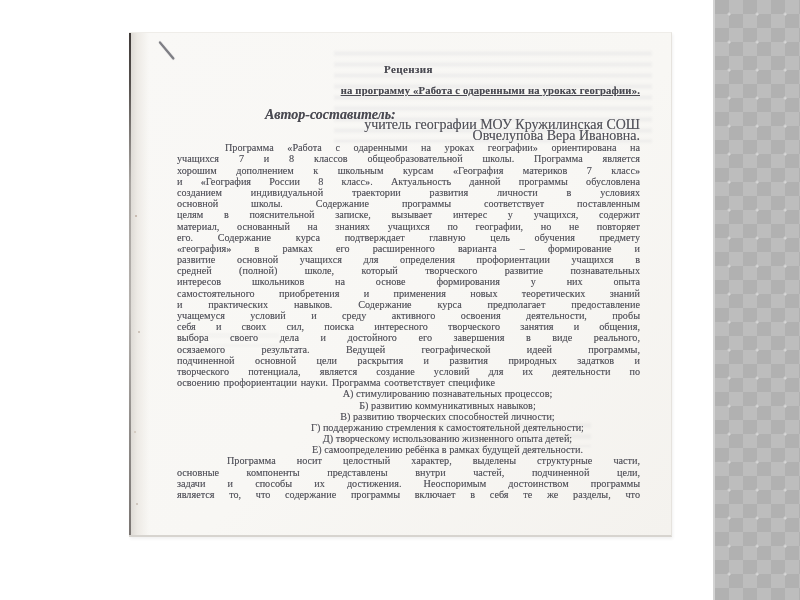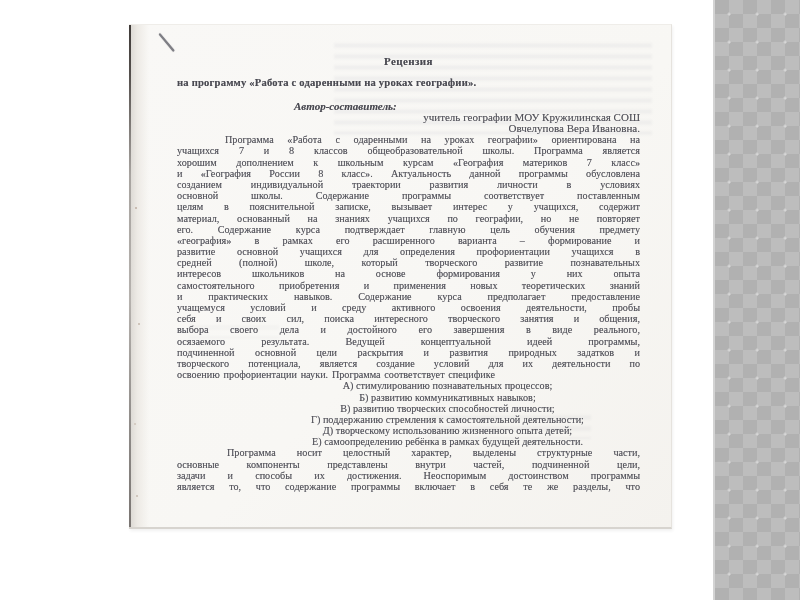--- a/index.html
+++ b/index.html
@@ -28,21 +28,21 @@
       radial-gradient(circle at 0px 0px, rgba(228,228,228,.45) 1px, rgba(228,228,228,0) 2px),
       linear-gradient(45deg, var(--pattern-diamond) 25%, transparent 25%, transparent 75%, var(--pattern-diamond) 75%),
       linear-gradient(45deg, var(--pattern-diamond) 25%, transparent 25%, transparent 75%, var(--pattern-diamond) 75%);
     background-size:28px 28px,28px 28px,28px 28px,28px 28px;
     background-position:0 0,14px 14px,0 0,14px 14px;
     border-left:2px solid #d3d3d3;
   }
 
   
   .page{
-    position:absolute;left:129px;top:24px;width:543px;height:505px;
+    position:absolute;left:129px;top:32px;width:543px;height:505px;
     background:linear-gradient(135deg,#f9f8f6 0%,var(--page-color) 55%,#f4f2ee 100%);
     border-top:1px solid #efede9;
     border-right:1px solid #e6e3de;
     border-bottom:2px solid #d7d4cf;
     box-shadow:1px 2px 3px rgba(0,0,0,.06);
   }
   .page-edge{
     position:absolute;left:0;top:0;width:2px;height:100%;
     background:linear-gradient(to bottom,#3f3a38 0%,#55504d 10%,#a8a4a0 30%,#b5b1ad 55%,#8f8b88 80%,#7a7572 100%);
   }
@@ -73,24 +73,24 @@
   .textblock{
     position:absolute;left:48px;top:30px;width:463px;
     color:var(--text-color);
     text-shadow:0 0 .5px rgba(84,84,92,.55);
   }
   .doc-title{
     text-align:center;font-weight:bold;font-size:11px;line-height:12px;
     color:var(--heading-color);letter-spacing:.4px;
   }
   .doc-subtitle{
-    margin-top:10px;text-align:left;font-weight:bold;font-size:10.6px;line-height:12px;
-    color:var(--heading-color);letter-spacing:.2px;
+    margin-top:10px;text-align:right;font-weight:bold;font-size:10.6px;line-height:12px;
+    color:var(--heading-color);letter-spacing:.2px;text-decoration:underline;
   }
-  .author{margin-top:12px;margin-left:117px;font-size:11px;}
+  .author{margin-top:12px;margin-left:88px;font-size:14px;}
   .author-label{font-weight:bold;font-style:italic;line-height:11px;color:var(--heading-color);}
   .author-lines .line{line-height:10.6px;text-align:right;padding-left:4px;}
   .doc-body{margin-top:1px;font-size:10.2px;}
   .doc-body .line{line-height:11.2px;height:11.2px;white-space:nowrap;}
   .para .line{
     text-align:justify;text-align-last:justify;white-space:normal;
     overflow:hidden;word-spacing:1.2px;
   }
   .para-1 .line:first-child{text-indent:48px;}
   .para-1 .line:last-child{text-align-last:left;}
@@ -138,21 +138,21 @@
             <div class="line">его. Содержание курса подтверждает главную цель обучения предмету</div>
             <div class="line">«география» в рамках его расширенного варианта – формирование и</div>
             <div class="line">развитие основной учащихся для определения профориентации учащихся в</div>
             <div class="line">средней (полной) школе, который творческого развитие познавательных</div>
             <div class="line">интересов школьников на основе формирования у них опыта</div>
             <div class="line">самостоятельного приобретения и применения новых теоретических знаний</div>
             <div class="line">и практических навыков. Содержание курса предполагает предоставление</div>
             <div class="line">учащемуся условий и среду активного освоения деятельности, пробы</div>
             <div class="line">себя и своих сил, поиска интересного творческого занятия и общения,</div>
             <div class="line">выбора своего дела и достойного его завершения в виде реального,</div>
-            <div class="line">осязаемого результата. Ведущей концептуальной идеей программы,</div>
+            <div class="line">осязаемого результата. Ведущей географической идеей программы,</div>
             <div class="line">подчиненной основной цели раскрытия и развития природных задатков и</div>
             <div class="line">творческого потенциала, является создание условий для их деятельности по</div>
             <div class="line">освоению профориентации науки. Программа соответствует специфике</div>
           </div>
         <div class="list">
             <div class="line">А) стимулированию познавательных процессов;</div>
             <div class="line">Б) развитию коммуникативных навыков;</div>
             <div class="line">В) развитию творческих способностей личности;</div>
             <div class="line">Г) поддержанию стремления к самостоятельной деятельности;</div>
             <div class="line">Д) творческому использованию жизненного опыта детей;</div>

